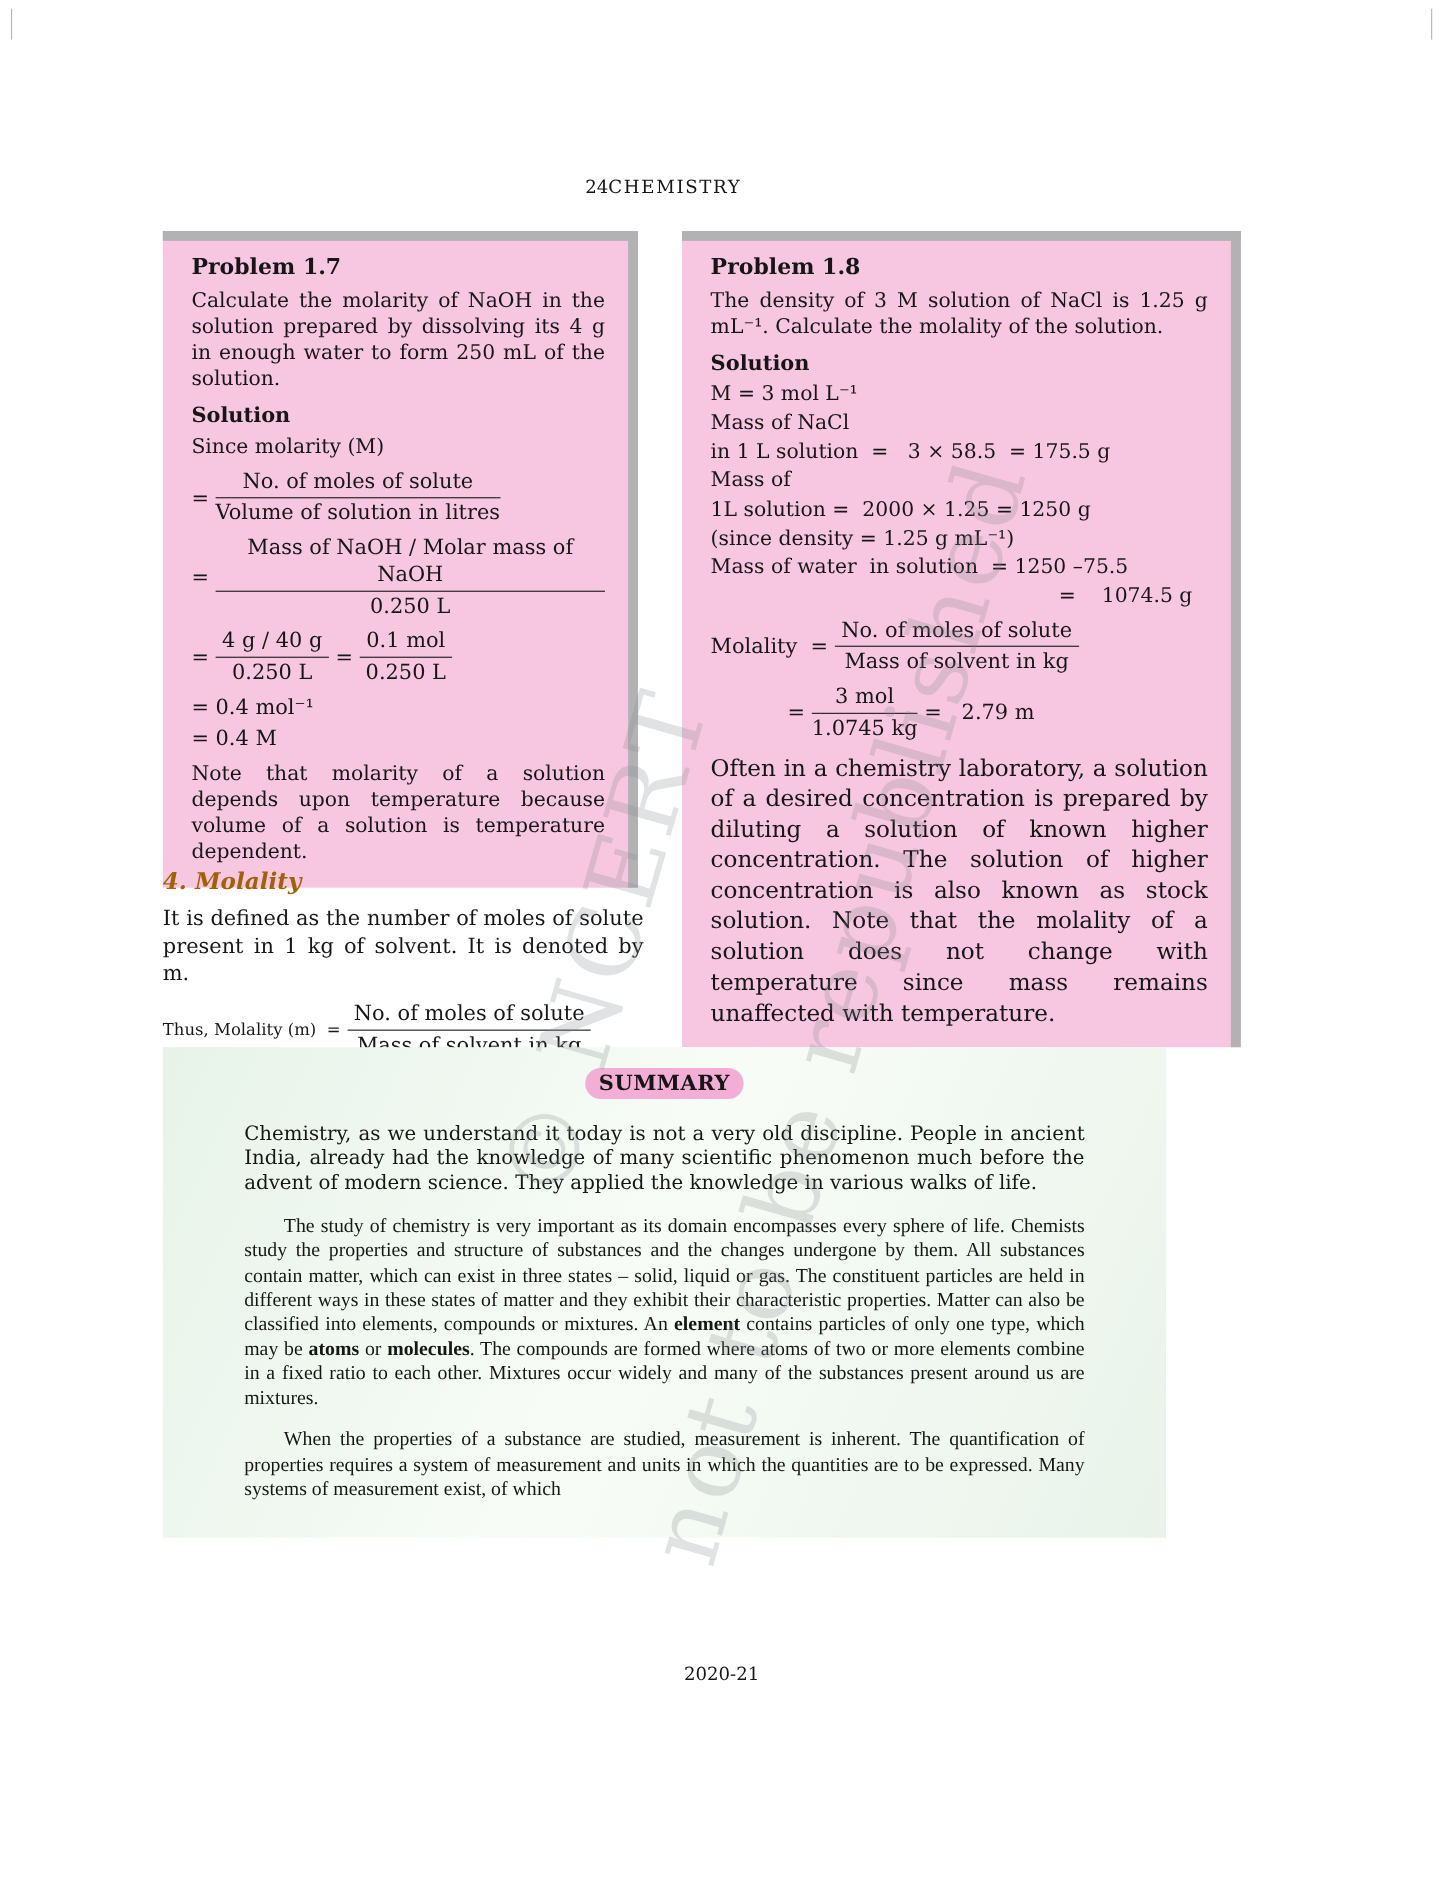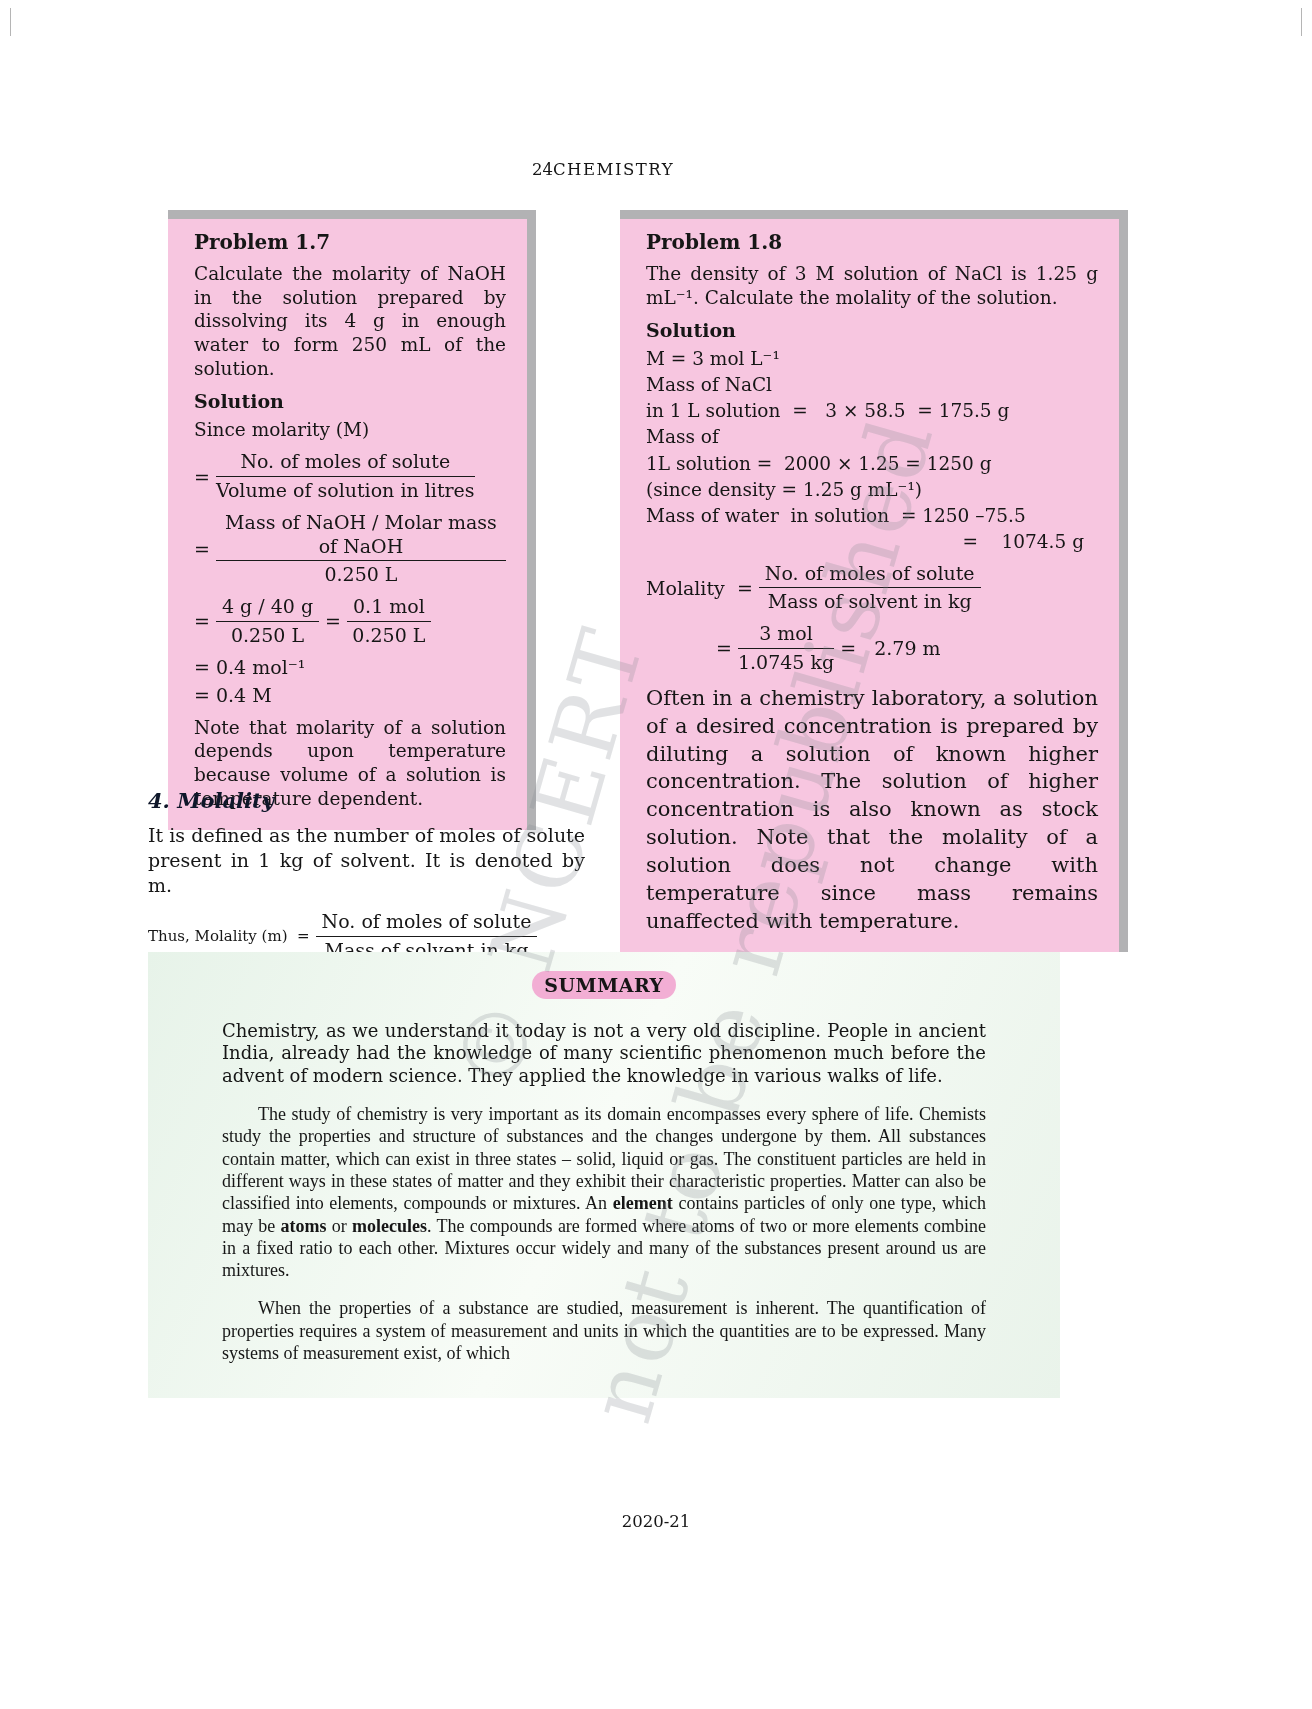--- a/index.html
+++ b/index.html
@@ -10,21 +10,21 @@
   .crop { position:absolute; top:8px; width:1px; height:28px; background:#b5b5b5; }
   .crop-left { left:10px; }
   .crop-right { left:1301px; }
 
   .header { position:absolute; top:160px; left:148px; width:910px;
             display:flex; justify-content:center; font-size:16.5px; }
   .header .chap { letter-spacing:1.5px; }
 
   
   .pbox { position:absolute; background:#f7c6e0; }
-  .pbox-left  { left:148px; top:210px; width:368px; min-height:561px;margin-left:20px; }
+  .pbox-left  { left:148px; top:210px; width:432px; min-height:561px; }
   .pbox-right { left:620px; top:210px; width:508px; min-height:716px; }
   .bar-top   { position:absolute; left:0; top:0; right:0; height:9px; background:#b2b2b4; }
   .bar-right { position:absolute; top:0; right:0; bottom:0; width:9px; background:#b2b2b4; }
   .pb-inner { position:relative; padding:20px 30px 16px 26px; }
 
   .pb-title { margin:0 0 8px; font-size:20px; font-weight:bold; }
   .pb-body  { margin:0 0 4px; font-size:18.5px; line-height:1.28; text-align:justify; }
   .pb-sol   { margin:10px 0 6px; font-size:19px; font-weight:bold; }
   .pb-line  { font-size:18.5px; margin:2px 0; white-space:pre-wrap; line-height:1.3; }
   .align-right { text-align:right; padding-right:14px; }
@@ -33,21 +33,21 @@
   .frac { display:inline-block; text-align:center; line-height:1.25; }
   .frac .num { display:block; border-bottom:1.5px solid #1a1a1a; padding:0 6px 2px; }
   .frac .den { display:block; padding-top:2px; }
   .result { margin:6px 0; font-size:19px; white-space:pre-wrap; }
   .note { margin-top:10px; }
   .calc-eq { margin-left:70px; }
   .pb-para { font-size:21px; line-height:1.33; text-align:justify; margin:10px 0 0; }
 
   
   .leftcol { position:absolute; left:148px; top:788px; width:437px; }
-  .sec-head { margin:0 0 10px; color:#0f172a; font-style:italic; font-weight:bold; font-size:21px; }
+  .sec-head { margin:0 0 10px; color:#a16207; font-style:italic; font-weight:bold; font-size:21px; }
   .body-text { margin:0 0 12px; font-size:19px; line-height:1.32; text-align:justify; }
   .formula-label { font-size:15px; white-space:pre-wrap; }
 
   
   .summary { position:absolute; left:148px; top:952px; width:912px; min-height:446px;
              padding-bottom:18px;
              background:linear-gradient(115deg, #e7f3e9 0%, #f8fcf7 48%, #e9f3ea 100%); }
   .summary-title-row { text-align:center; padding-top:22px; }
   .summary-title { background:#f2aed4; font-weight:bold; font-size:19px;
                    padding:3px 12px; letter-spacing:0.5px;border-radius:14px; }

